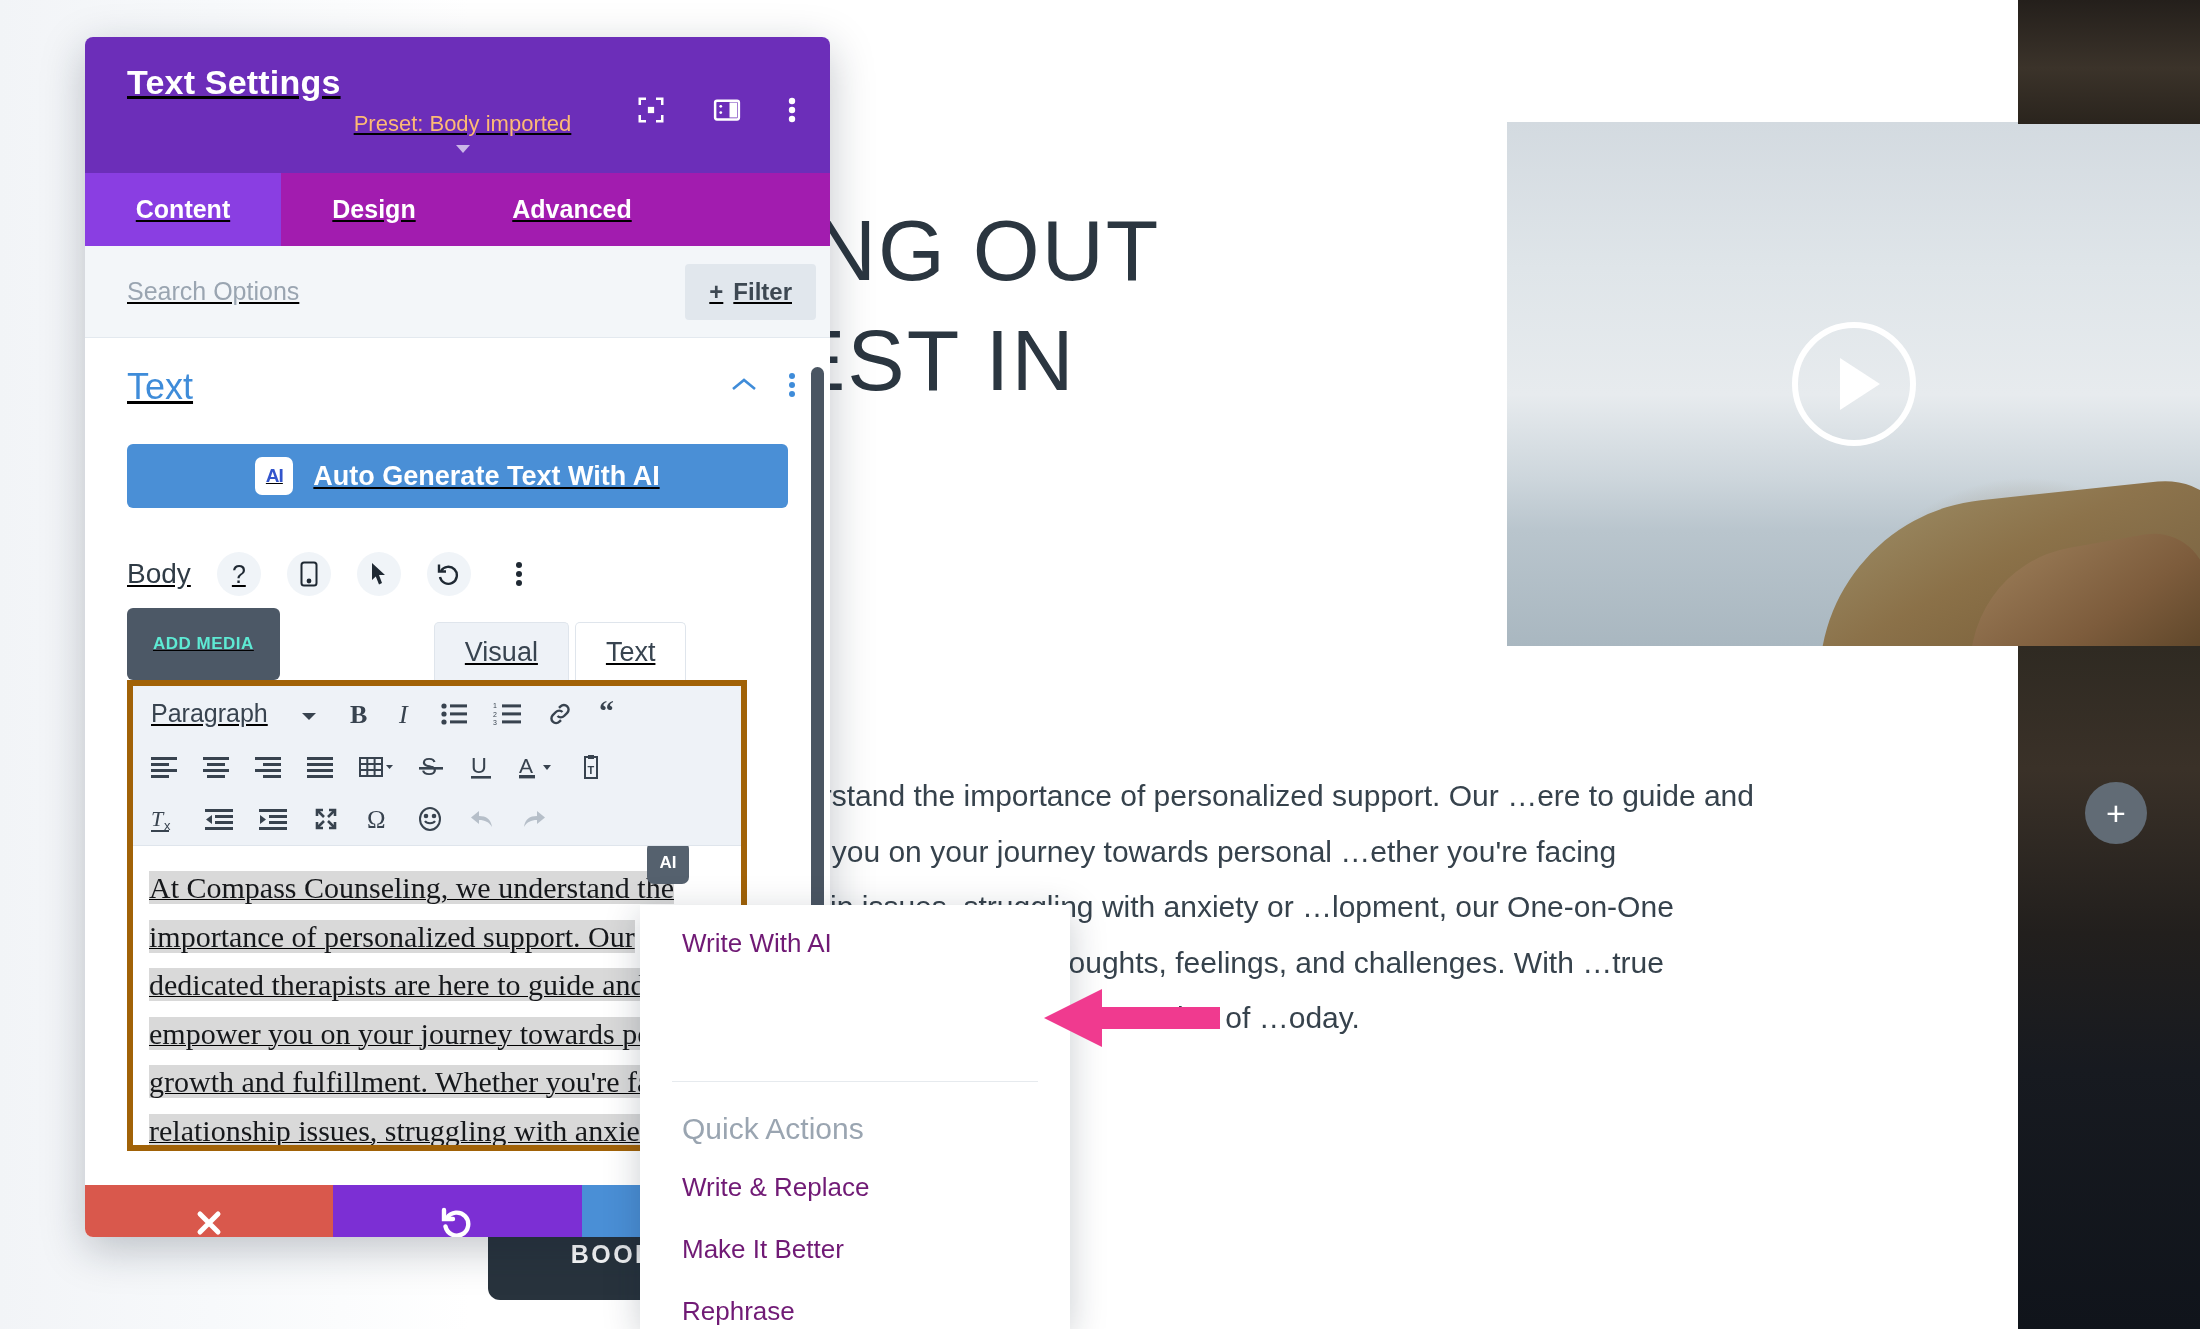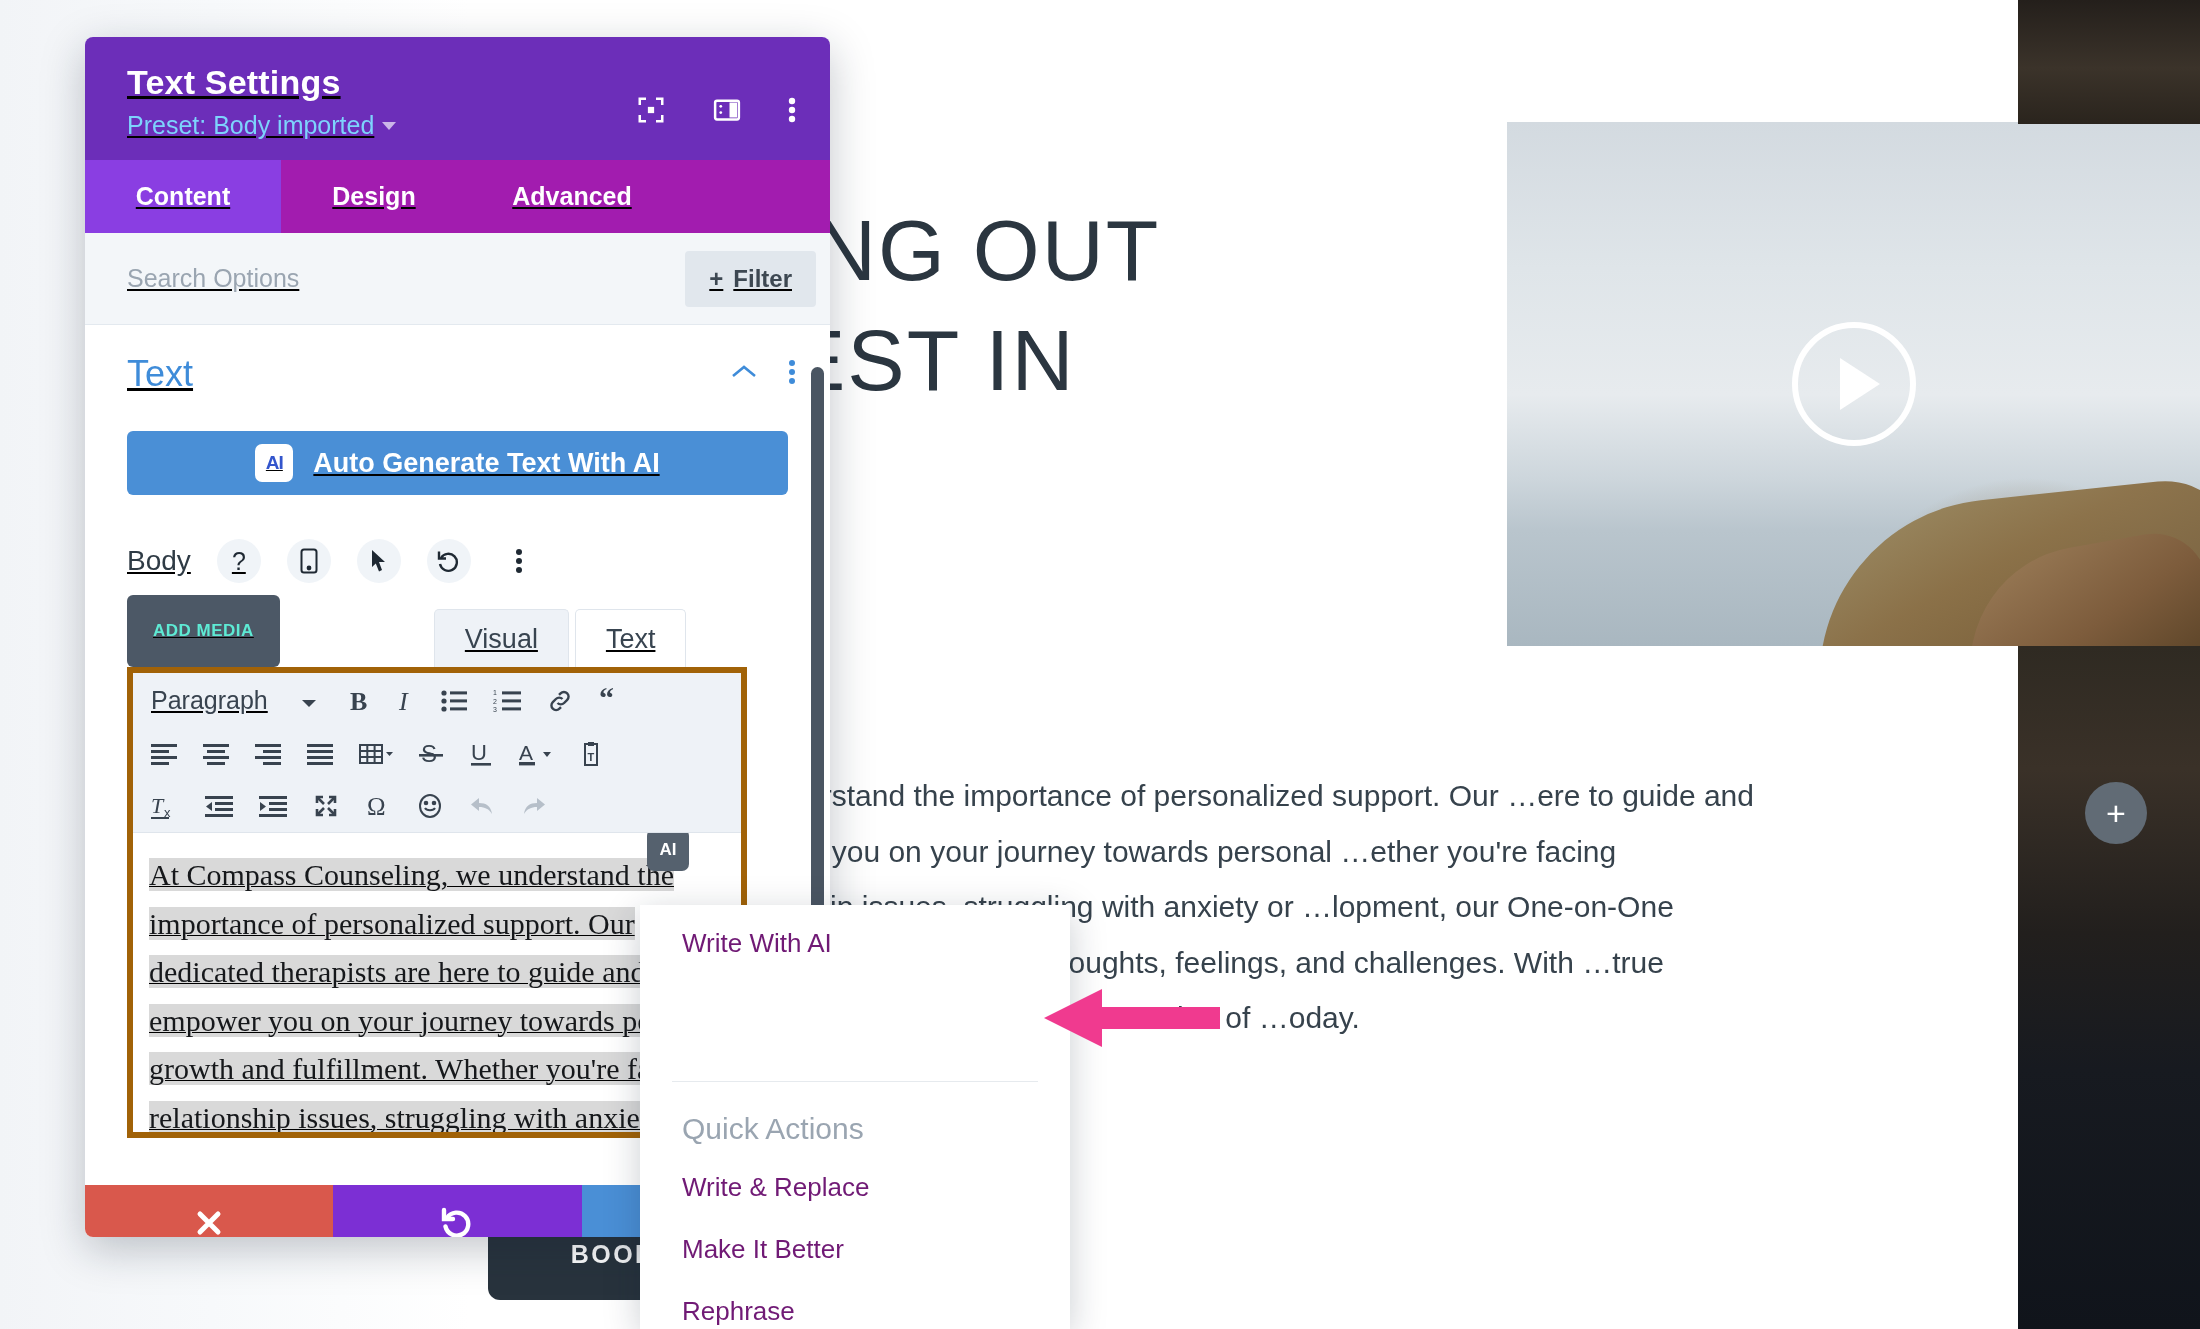--- a/index.html
+++ b/index.html
@@ -86,21 +86,21 @@
   .modal {
     position:absolute; left:85px; top:37px; width:745px; height:1200px;
     background:#ffffff; border-radius:8px;
     box-shadow: 0 12px 44px rgba(20,30,50,.26);
     overflow:hidden;
     text-decoration:underline;
   }
   .modal-header { background:#6c2eb9; padding:26px 32px 20px 42px; position:relative; }
   .modal-title { color:#ffffff; font-size:34px; font-weight:700; letter-spacing:.2px; }
   .modal-preset {
-    color:#7dd3fc; font-size:25px; margin-top:9px; display:flex; align-items:center; gap:8px;
+    color:#fdba74; font-size:22px; margin-top:9px; display:flex; align-items:center; gap:8px;flex-direction:column;
   }
   .caret-down { width:0;height:0;border-left:7px solid transparent;border-right:7px solid transparent;border-top:8px solid #cbb6e8; }
   .hdr-icons { position:absolute; right:34px; top:58px; display:flex; gap:46px; align-items:center; }
   .hdr-icons svg { display:block; }
 
   .tabs { display:flex; background:#a21caf; }
   .tab {
     flex:0 0 auto; padding:22px 0; text-align:center; color:#ffffff;
     font-size:25px; font-weight:700;
   }

